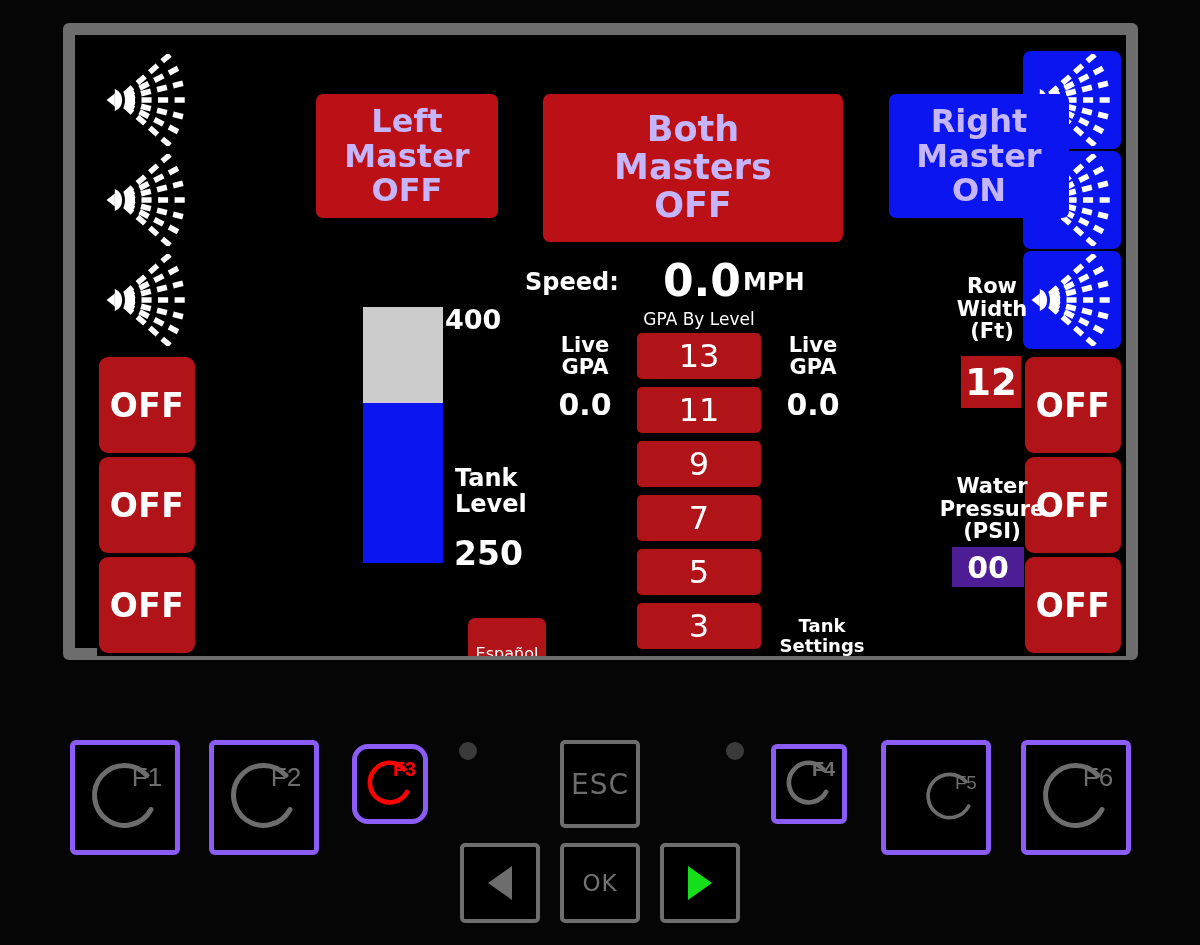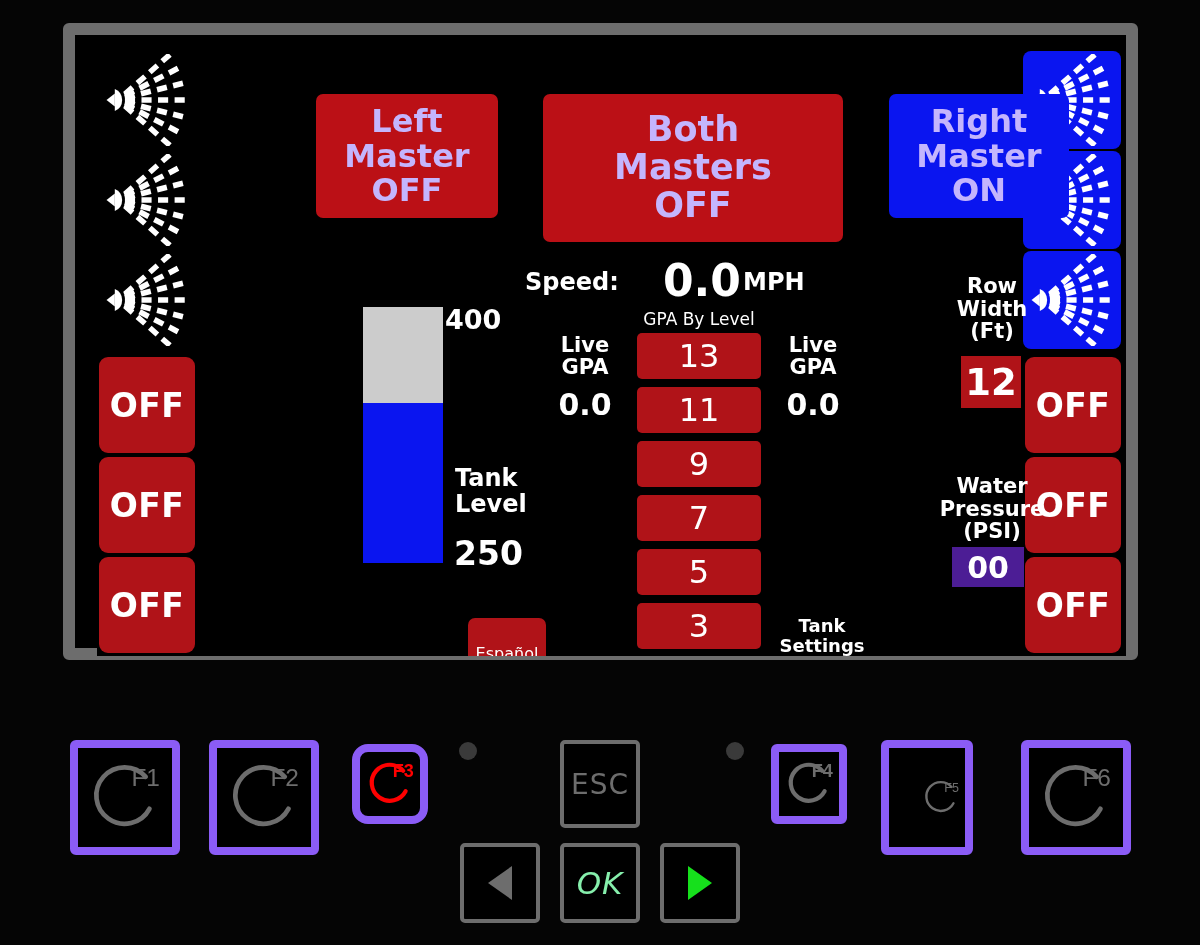--- a/index.html
+++ b/index.html
@@ -98,30 +98,30 @@
              text-align:center; line-height:1.08; width:160px; }
   .ro-box{ position:absolute; display:flex; align-items:center; justify-content:center;
            color:#fff; font-weight:bold; }
   #row-width-label{ left:815px; top:224px; }
   #row-width-box  { left:864px; top:305px; width:60px; height:52px; background:#b01318; font-size:37px; }
   #water-label    { left:815px; top:424px; }
   #water-box      { left:855px; top:496px; width:72px; height:40px; background:#4c1d95; font-size:30px; }
 
   
   .fkey{
-    position:absolute; border:8px solid #8b5cf6; background:#000;
+    position:absolute; border:5px solid #8b5cf6; background:#000;
   }
   .fkey svg{ display:block; width:100%; height:100%; }
   .dot{ position:absolute; width:18px; height:18px; border-radius:50%; background:#3a3a3a; }
   .navkey{
     position:absolute; width:80px; height:80px; border:4px solid #6d6d6d;
     border-radius:5px; background:#000;
     display:flex; align-items:center; justify-content:center;
   }
-  #nav-ok-label{ color:#86efac; font-size:31px; letter-spacing:1px;font-style:italic; }
+  #nav-ok-label{ color:#737373; font-size:23px; letter-spacing:1px; }
   .tri-left { width:0;height:0; border-right:24px solid #6d6d6d;
               border-top:17px solid transparent; border-bottom:17px solid transparent; }
   .tri-right{ width:0;height:0; border-left:24px solid #16e01c;
               border-top:17px solid transparent; border-bottom:17px solid transparent; }
   #esc-key{ position:absolute; left:560px; top:740px; width:80px; height:88px;
             border:4px solid #6d6d6d; border-radius:5px; background:#000;
             display:flex; align-items:center; justify-content:center;
             color:#6d6d6d; font-size:28px; letter-spacing:1px; }
 </style>
 </head>
@@ -279,21 +279,21 @@
         <path d="M 72 28 A 30 30 0 1 0 76 62" fill="none" stroke="#ff0000" stroke-width="7" stroke-linecap="round"></path>
         <text x="72" y="38" fill="#ff0000" font-size="30" font-family="&quot;Liberation Sans&quot;, sans-serif" font-weight="bold" text-anchor="middle">F3</text>
       </svg>
     </div>
   <div class="fkey" style="left:771px;top:744px;width:76px;height:80px;border-radius:6px;">
       <svg viewBox="0 0 100 100">
         <path d="M 72 28 A 30 30 0 1 0 76 62" fill="none" stroke="#6d6d6d" stroke-width="7" stroke-linecap="round"></path>
         <text x="72" y="38" fill="#6d6d6d" font-size="30" font-family="&quot;Liberation Sans&quot;, sans-serif" font-weight="bold" text-anchor="middle">F4</text>
       </svg>
     </div>
-  <div class="fkey" style="left:881px;top:740px;width:92px;height:115px;border-radius:6px;padding-left:28px;">
+  <div class="fkey" style="left:881px;top:740px;width:110px;height:115px;border-radius:6px;padding-left:28px;">
       <svg viewBox="0 0 100 100">
         <path d="M 72 28 A 30 30 0 1 0 76 62" fill="none" stroke="#6d6d6d" stroke-width="5" stroke-linecap="round"></path>
         <text x="72" y="38" fill="#6d6d6d" font-size="26" font-family="&quot;Liberation Sans&quot;, sans-serif" font-weight="normal" text-anchor="middle">F5</text>
       </svg>
     </div>
   <div class="fkey" style="left:1021px;top:740px;width:110px;height:115px;border-radius:6px;">
       <svg viewBox="0 0 100 100">
         <path d="M 72 28 A 30 30 0 1 0 76 62" fill="none" stroke="#6d6d6d" stroke-width="5" stroke-linecap="round"></path>
         <text x="72" y="38" fill="#6d6d6d" font-size="26" font-family="&quot;Liberation Sans&quot;, sans-serif" font-weight="normal" text-anchor="middle">F6</text>
       </svg>

